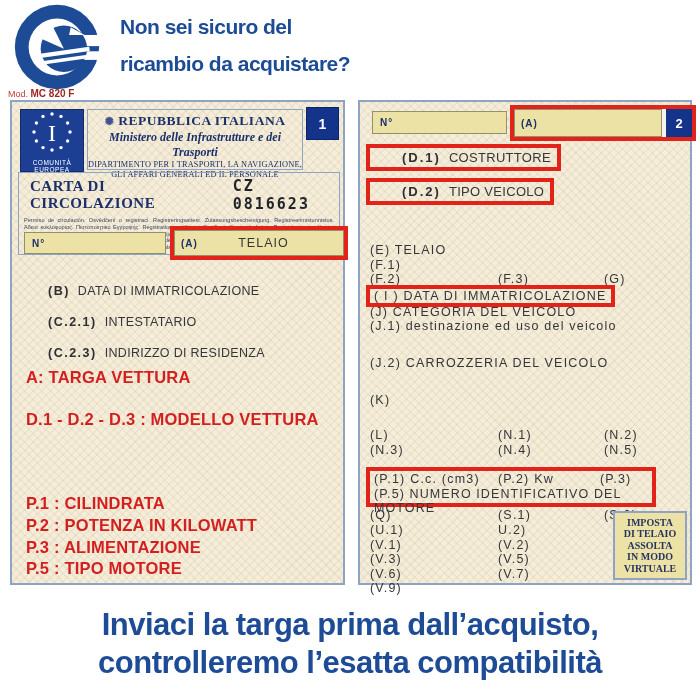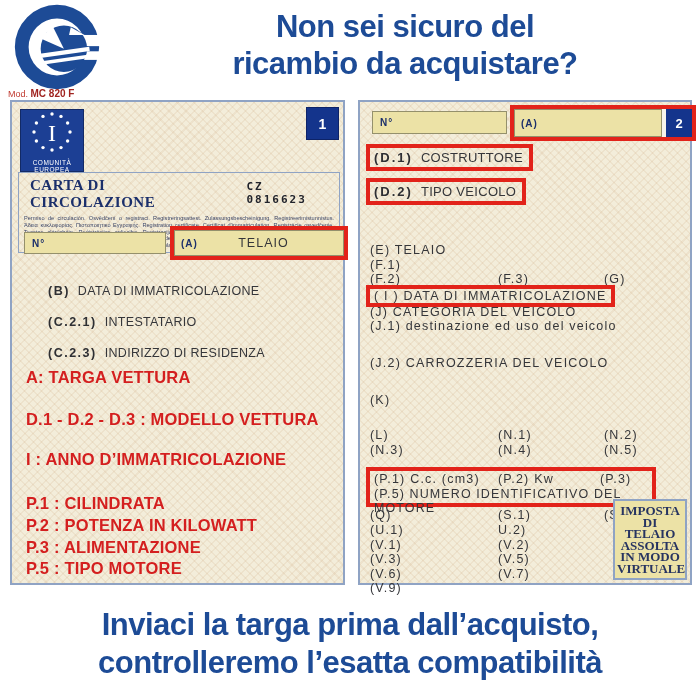--- a/index.html
+++ b/index.html
@@ -1,22 +1,22 @@
 <!DOCTYPE html>
 <html><head>
 <meta charset="utf-8">
 <style>
   html,body{margin:0;padding:0;background:#ffffff;}
   .canvas{position:relative;width:700px;height:700px;background:#ffffff;overflow:hidden;
           font-family:"Liberation Sans",sans-serif;}
 
   
   .logo{position:absolute;left:14px;top:4px;width:86px;height:86px;}
-  .main-title{position:absolute;left:120px;right:10px;top:8px;margin:0;text-align:center;
-              font-size:31px;line-height:37px;font-weight:bold;color:#1d4b96;letter-spacing:-.5px;}
+  .main-title{position:absolute;left:120px;right:10px;top:8px;margin:0;text-align:left;
+              font-size:21px;line-height:37px;font-weight:bold;color:#1d4b96;letter-spacing:-.5px;}
 
   
   .footer-title{position:absolute;left:0;right:0;top:606px;margin:0;text-align:center;
                 font-size:31px;line-height:38px;font-weight:bold;color:#1d4b96;letter-spacing:-.5px;}
 
   
   .mod-line{position:absolute;left:8px;top:88px;font-size:9px;color:#c03a30;}
   .mod-line b{color:#a02420;font-size:10px;}
   .doc{position:absolute;top:100px;height:485px;border:2px solid #8fa3c4;box-sizing:border-box;
        background-color:#f3edda;
@@ -39,21 +39,21 @@
               text-align:center;color:#1b2f6b;font-family:"Liberation Serif",serif;padding-top:3px;box-sizing:border-box;}
   .gov-country{font-size:13.5px;font-weight:bold;letter-spacing:.5px;}
   .gov-emblem{font-size:11px;color:#44518a;}
   .gov-ministry{font-size:12px;font-weight:bold;font-style:italic;margin-top:1px;}
   .gov-dept{font-size:8.3px;letter-spacing:.2px;line-height:9.5px;}
 
   
   .carta-box{position:absolute;left:6px;top:70px;width:322px;border:1px solid #8fa3c4;box-sizing:border-box;padding:4px 5px 3px 5px;}
   .carta-row{display:flex;align-items:baseline;margin-left:6px;}
   .carta-title{font-family:"Liberation Serif",serif;font-weight:bold;font-size:15px;color:#1b2f6b;letter-spacing:.5px;}
-  .carta-serial{font-family:"DejaVu Sans Mono",monospace;font-weight:bold;font-size:11px;color:#22242c;
+  .carta-serial{font-family:"DejaVu Sans Mono",monospace;font-weight:bold;font-size:15px;color:#22242c;
                 letter-spacing:2px;margin-left:auto;margin-right:12px;padding-left:37px;}
   .multilang{font-size:5.6px;line-height:6.8px;color:#3c4668;margin-top:4px;text-align:justify;}
 
   
   .yfield{background:#ece2a6;border:1px solid #94906c;box-sizing:border-box;display:flex;align-items:center;}
   .ycode{font-size:10px;font-weight:bold;color:#1b2f6b;letter-spacing:1px;}
 
   .redbox{border:4px solid #e2231a;}
 
   .doc1-nrow-n{position:absolute;left:12px;top:130px;width:142px;height:22px;padding-left:7px;}
@@ -70,37 +70,37 @@
 
   
   .doc2-nrow{position:absolute;left:12px;top:9px;width:135px;height:23px;padding-left:7px;}
   .doc2-arow{position:absolute;left:150px;top:3px;width:178px;height:28px;display:flex;}
   .doc2-arow .yfield{flex:1;height:100%;padding-left:6px;}
   .doc2-sep{width:4px;background:#f6f3ec;}
   .doc2-tab2{width:26px;background:#14348c;color:#fff;font-weight:bold;font-size:13px;
              display:flex;align-items:center;justify-content:center;}
 
   .dfield{position:absolute;left:6px;padding:2px 6px 2px 4px;font-size:13px;color:#35363a;display:inline-block;}
-  .dfield .fcode{letter-spacing:2px;}
+  .dfield .fcode{letter-spacing:2px;margin-left:28px;}
 
   
   .doc2-body{position:absolute;left:10px;top:141px;width:316px;font-size:12.5px;color:#35363a;}
   .drow{display:grid;grid-template-columns:128px 106px 1fr;height:14.6px;letter-spacing:1.2px;}
   .drow span{white-space:nowrap;}
   .gap22{margin-top:22px;}
   .gap21{margin-top:21px;}
   .ibox{display:inline-block;margin:-2px 0 -2px -4px;padding:0 4px;letter-spacing:1.2px;}
   .pbox{margin:10px 0 1px -4px;padding:1px 4px;width:290px;box-sizing:border-box;}
   .pline1{display:grid;grid-template-columns:124px 102px 1fr;letter-spacing:1.2px;height:15px;}
   .pline2{letter-spacing:1.1px;height:15px;}
 
   
   .stamp{position:absolute;right:3px;bottom:3px;width:74px;border:2px solid #8fa3c4;background:#ece2a6;
          box-sizing:border-box;padding:4px 2px;text-align:center;
-         font-family:"Liberation Serif",serif;font-size:13px;line-height:11.5px;font-weight:bold;color:#273461;}
+         font-family:"Liberation Serif",serif;font-size:10px;line-height:11.5px;font-weight:bold;color:#273461;}
 </style>
 </head>
 <body>
 
 <div class="canvas">
 
   <div class="logo">
     <svg viewBox="0 0 100 100" width="86" height="86" aria-hidden="true">
       <path fill="#1d4b96" fill-rule="evenodd" d="M50,1 a49,49 0 1,0 0,98 a49,49 0 1,0 0,-98 z
            M50,17 a33,33 0 1,1 0,66 a33,33 0 1,1 0,-66 z"></path>
@@ -142,20 +142,28 @@
             <circle cx="21" cy="6.4" r="1.7"></circle>
         </g>
         <text x="30" y="31" text-anchor="middle" font-family="Liberation Serif,serif" font-size="24" fill="#ffffff">I</text>
       </svg>
       <div class="eu-sub">
         <div>COMUNITÀ</div>
           <div>EUROPEA</div>
       </div>
     </div>
 
+    <div class="gov-header">
+      <div class="gov-country">
+        <span class="gov-emblem">✺</span>
+        <span>REPUBBLICA ITALIANA</span></div>
+      <div class="gov-ministry">Ministero delle Infrastrutture e dei Trasporti</div>
+      <div class="gov-dept">DIPARTIMENTO PER I TRASPORTI, LA NAVIGAZIONE,</div>
+      <div class="gov-dept">GLI AFFARI GENERALI ED IL PERSONALE</div>
+    </div>
 
     <div class="carta-box">
       <div class="carta-row">
         <span class="carta-title">CARTA DI CIRCOLAZIONE</span>
         <span class="carta-serial">CZ 0816623</span>
       </div>
       <div class="multilang">Permiso de circulación. Osvědčení o registraci. Registreringsattest. Zulassungsbescheinigung. Registreerimistunnistus. Άδεια κυκλοφορίας. Πιστοποιητικό Εγγραφής. Registration certificate. Certificat d’immatriculation. Registrácie osvedčenie. Teastas clárúcháin. Reģistrācijas apliecība. Registracijos liudijimas. Forgalmi engedély. Ċertifikat ta’ Reġistrazzjoni. Kentekenbewijs. Dowód Rejestracyjny. Certificado de matrícula. Osvedčenie o evidencii. Prometno dovoljenje. Rekisteröintitodistus. Registreringsbevis. Prometna dozvola.</div>
     </div>
 
     <div class="yfield doc1-nrow-n">
@@ -170,21 +178,20 @@
 
     <div class="doc1-field" style="top:182px">
       <span class="fcode">(B)</span><span class="flabel">DATA DI IMMATRICOLAZIONE</span></div>
     <div class="doc1-field" style="top:213px">
       <span class="fcode">(C.2.1)</span><span class="flabel">INTESTATARIO</span></div>
     <div class="doc1-field" style="top:244px">
       <span class="fcode">(C.2.3)</span><span class="flabel">INDIRIZZO DI RESIDENZA</span></div>
 
     <div class="rednote" style="top:266px">A: TARGA VETTURA</div>
     <div class="rednote" style="top:308px">D.1 - D.2 - D.3 : MODELLO VETTURA</div>
-    <div class="rednote" style="top:348px">I : ANNO D’IMMATRICOLAZIONE</div>
     <div class="rednote" style="top:392px">P.1 : CILINDRATA</div>
     <div class="rednote" style="top:414px">P.2 : POTENZA IN KILOWATT</div>
     <div class="rednote" style="top:436px">P.3 : ALIMENTAZIONE</div>
     <div class="rednote" style="top:457px">P.5 :  TIPO MOTORE</div>
   </section>
 
   <section class="doc doc2">
 
     <div class="yfield doc2-nrow">
       <span class="ycode">N°</span>

